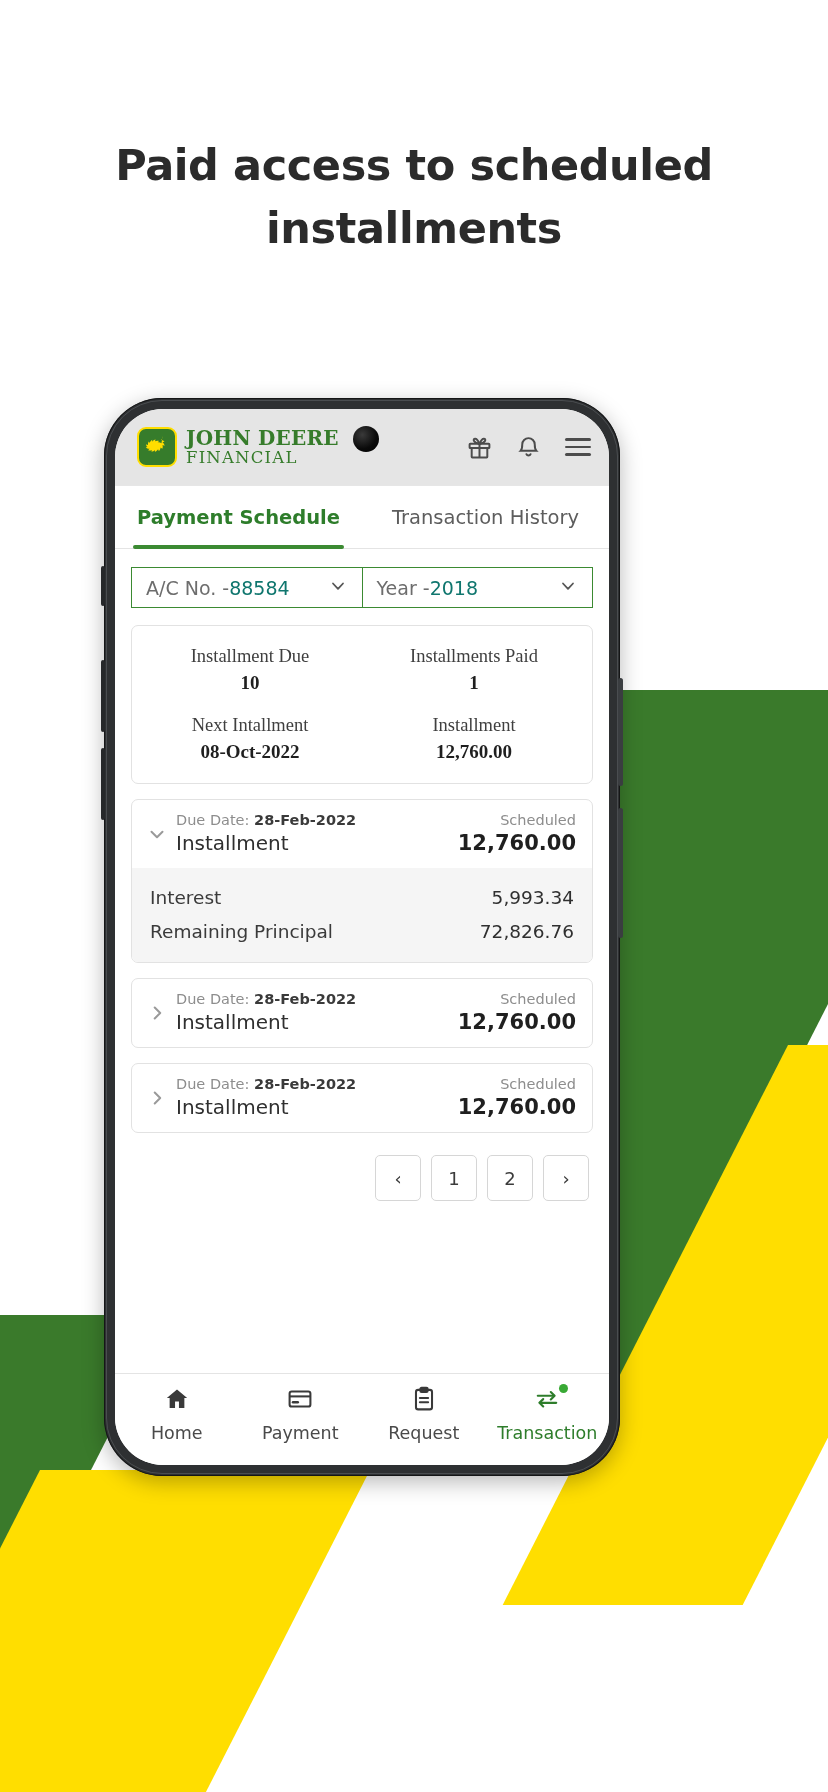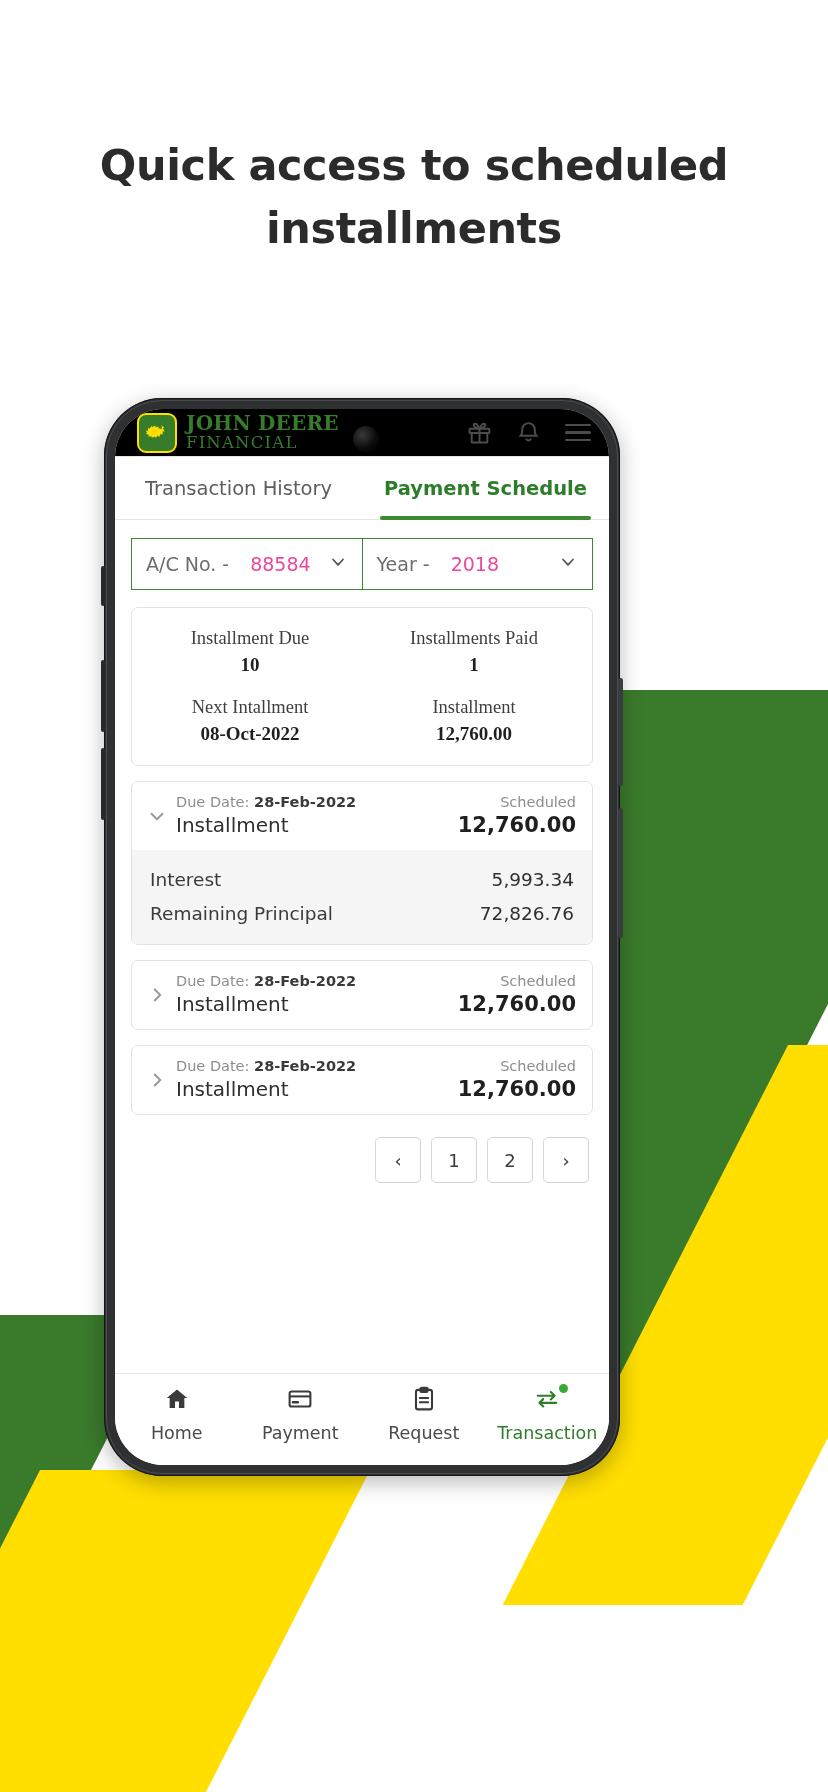--- a/index.html
+++ b/index.html
@@ -59,22 +59,22 @@
   .btn-right-1 { right: -3px; top: 280px; width: 5px; height: 108px; background:#3a3d40; }
   .btn-right-2 { right: -3px; top: 410px; width: 5px; height: 130px; background:#3a3d40; }
 
   .screen {
     position: relative; width: 100%; height: 100%;
     border-radius: 48px; background: #ffffff; overflow: hidden;
   }
 
   
   .app-header {
-    height: 48px; display: flex; align-items: center;
-    padding: 0 18px 0 22px; background: #000000;
+    height: 77px; display: flex; align-items: center;
+    padding: 0 18px 0 22px; background: #e5e5e5;
     border-bottom: 1px solid #e6e6e6;
   }
   .jd-logo { display: flex; align-items: center; gap: 9px; }
   .jd-mark {
     width: 40px; height: 40px; border-radius: 9px;
     background: #367c2b; border: 2px solid #ffde00;
     display: flex; align-items: center; justify-content: center;
   }
   .jd-words { line-height: 1; }
   .jd-words .l1 {
@@ -107,26 +107,26 @@
     content: ""; position: absolute; left: 18px; right: 18px; bottom: -1px;
     height: 4px; background: #3b8a32; border-radius: 2px;
   }
 
   
   .body { padding: 18px 16px 0; background: #fff; height: 830px; overflow: hidden; }
 
   
   .selects { display: flex; gap: 0; }
   .sel {
-    flex: 1; height: 52px; border: 1.4px solid #3b8a32;
+    flex: 1; height: 41px; border: 1.4px solid #3b8a32;
     display: flex; align-items: center; padding: 0 14px;
     font-size: 19px; color: #6d6d6d; background: #fff;
   }
   .sel:first-child { border-right: none; }
-  .sel .val { color: #ec4899; margin-left: 21px; }
+  .sel .val { color: #0f766e; margin-left: 0; }
   .sel .chev { margin-left: auto; }
 
   
   .card {
     border: 1px solid #e2e2e2; border-radius: 7px; background: #fff;
     margin-top: 17px;
     font-family: Liberation Serif, serif;
   }
   .summary { padding: 20px 6px 20px; }
   .srow { display: flex; }
@@ -175,21 +175,21 @@
 </head>
 <body>
 
 <div id="stage">
 
   <div class="band band-green-r"></div>
   <div class="band band-yellow-r"></div>
   <div class="band band-green-l"></div>
   <div class="band band-yellow-l"></div>
 
-  <div class="headline">Quick access to scheduled installments</div>
+  <div class="headline">Paid access to scheduled installments</div>
 
   <div class="phone">
     <div class="btn-side btn-left-1"></div>
     <div class="btn-side btn-left-2"></div>
     <div class="btn-side btn-left-3"></div>
     <div class="btn-side btn-right-1"></div>
     <div class="btn-side btn-right-2"></div>
 
     <div class="screen">
 
@@ -226,25 +226,25 @@
           </span>
           <span class="hamburger">
             <i></i>
               <i></i>
               <i></i>
           </span>
         </div>
       </div>
 
       <div class="tabs">
+        <div class="tab active">
+          <span>Payment Schedule</span>
+        </div>
         <div class="tab">
           <span>Transaction History</span>
-        </div>
-        <div class="tab active">
-          <span>Payment Schedule</span>
         </div>
       </div>
 
       <div class="body">
 
         <div class="selects">
           <div class="sel">
             <span>A/C No. -</span>
             <span class="val">88584</span>
             <span class="chev">

